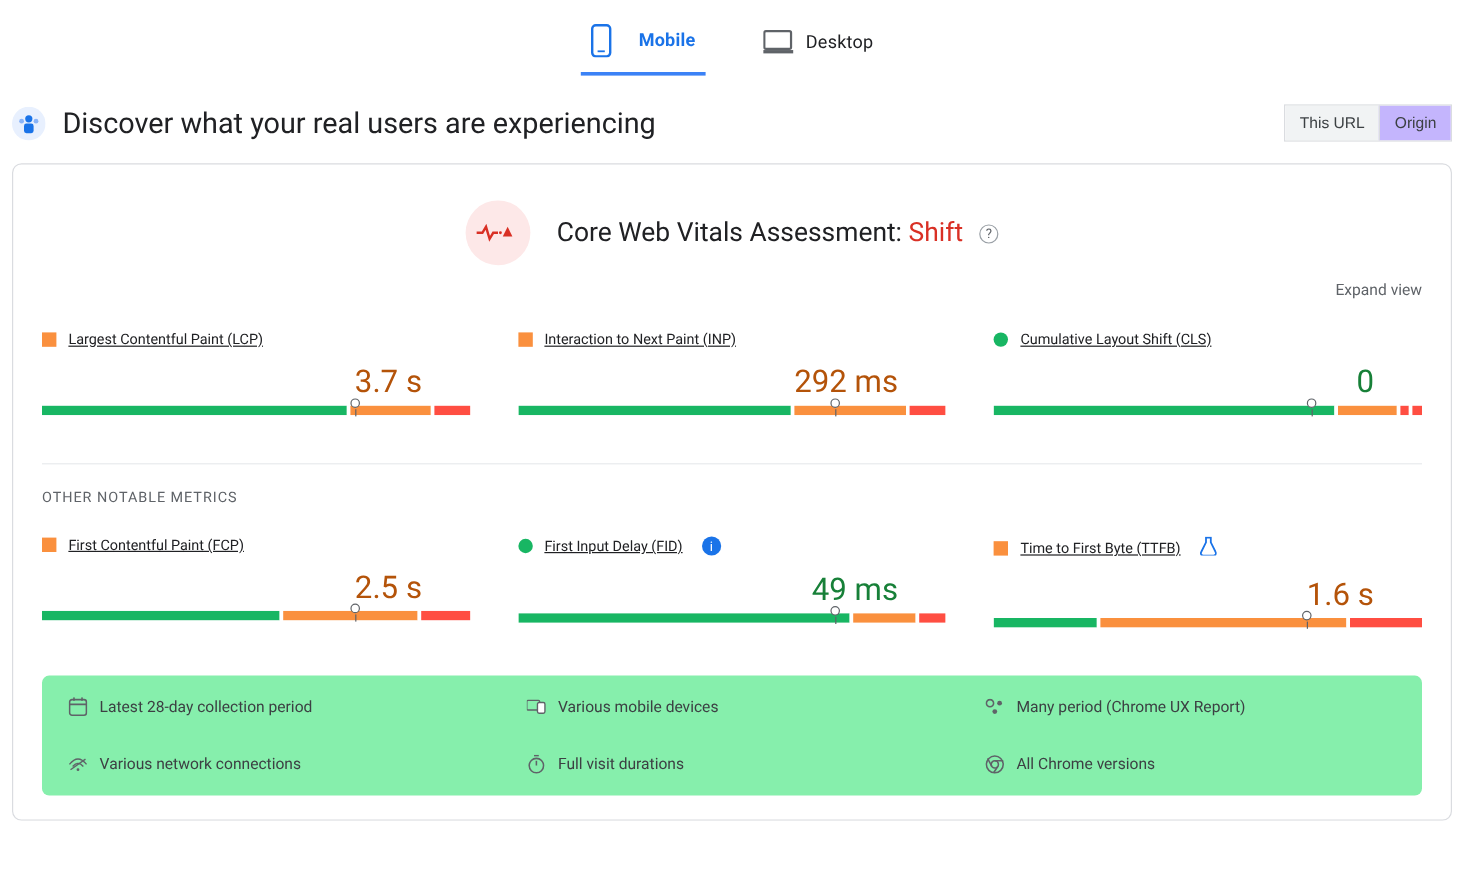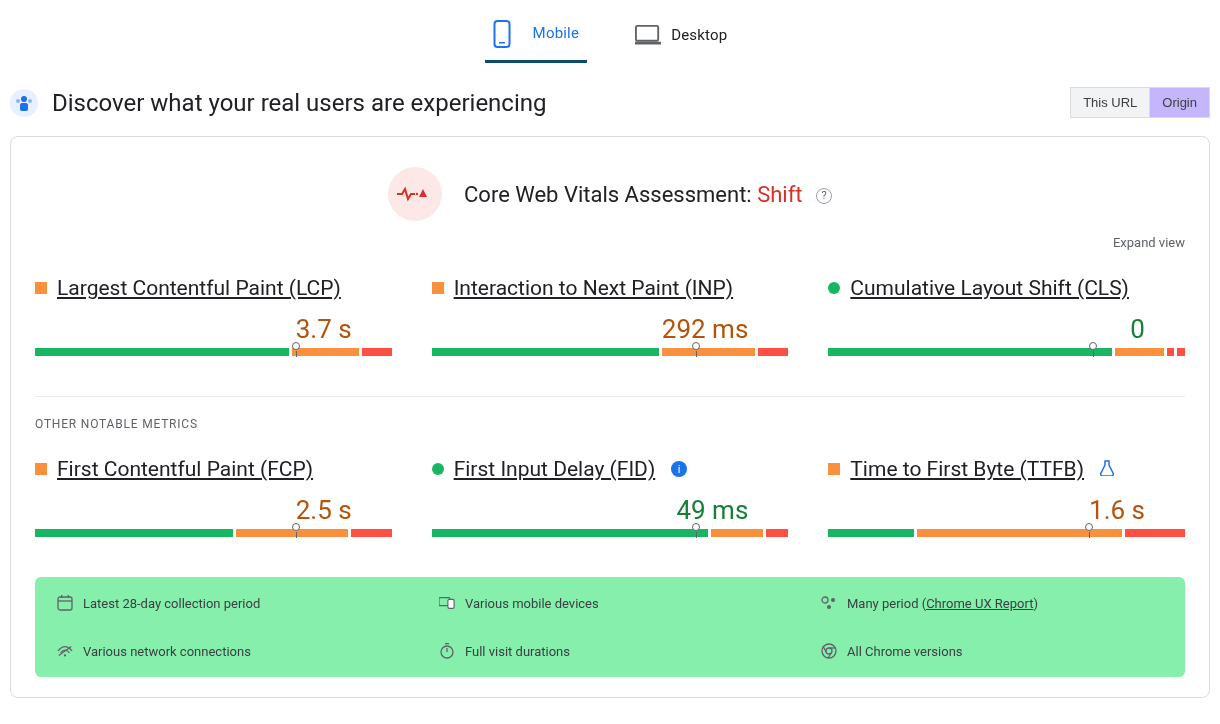--- a/index.html
+++ b/index.html
@@ -19,22 +19,22 @@
     display: flex;
     align-items: center;
     gap: 10px;
     padding: 10px 8px 14px 8px;
     cursor: pointer;
     font-size: 15px;
     letter-spacing: 0.2px;
   }
   .tab.active {
     color: #1a73e8;
-    border-bottom: 3px solid #0c4a6e;
-    font-weight: 400;
+    border-bottom: 3px solid #3b82f6;
+    font-weight: 700;
     gap: 22px;
   }
   .tab .dev-icon { width: 18px; height: 26px; display: inline-block; }
   .tab .desk-icon { width: 26px; height: 20px; display: inline-block; }
   .header-row {
     display: flex;
     align-items: center;
     justify-content: space-between;
     padding: 24px 10px 18px 10px;
   }
@@ -115,21 +115,21 @@
   .metric-head {
     display: flex;
     align-items: center;
     gap: 10px;
   }
   .sq { width: 12px; height: 12px; display: inline-block; }
   .sq.orange { background: #fa903e; }
   .dot { width: 12px; height: 12px; border-radius: 50%; display:inline-block; }
   .dot.green { background: #18b663; }
   .metric-name {
-    font-size: 21px;
+    font-size: 12px;
     text-decoration: underline;
     color: #202124;
     cursor: pointer;
   }
   .info-blue {
     display:inline-flex;width:16px;height:16px;border-radius:50%;background:#1a73e8;color:#fff;
     align-items:center;justify-content:center;font-size:11px;margin-left:6px;
   }
   .flask-icon { color:#1a73e8; margin-left:6px; }
   .metric-value {
@@ -177,21 +177,21 @@
     margin-top: 40px;
     padding: 18px 22px;
     display: grid;
     grid-template-columns: repeat(3, 1fr);
     gap: 32px 40px;
     color: #3c4043;
     font-size: 13px;
   }
   .foot-item { display: flex; align-items: center; gap: 10px; }
   .foot-item .ic { width: 16px; height: 16px; display:inline-flex;align-items:center;justify-content:center;color:#5f6368; }
-  .ul { text-decoration: underline; cursor: pointer; text-align: center; }
+  .ul { cursor: pointer; text-align: center; }
 </style>
 </head>
 <body>
 
 <div class="tabs">
   <div class="tab active">
     <span class="dev-icon">
       <svg viewBox="0 0 18 28">
           <rect x="1.5" y="1" width="15" height="26" rx="3" fill="none" stroke="#1a73e8" stroke-width="2"></rect>
           <rect x="6" y="22" width="6" height="1.5" fill="#1a73e8"></rect>

